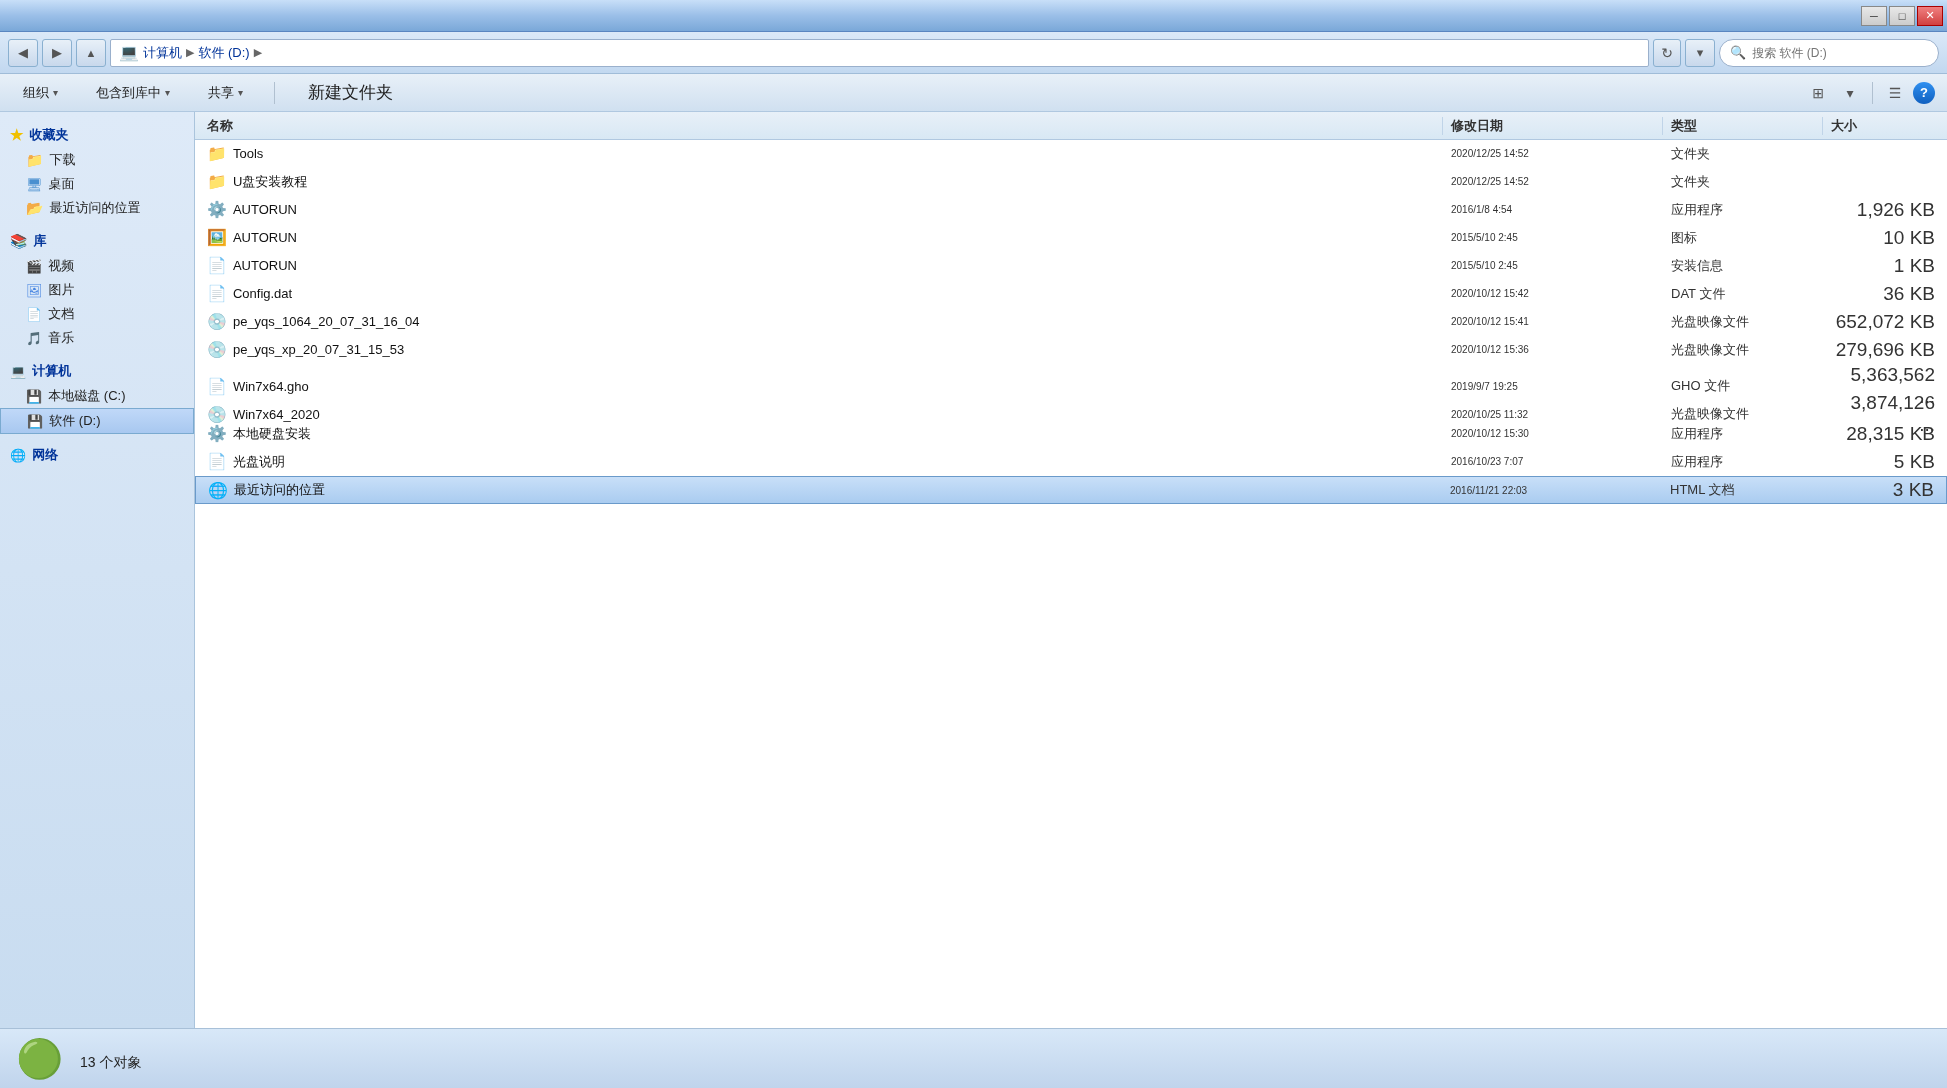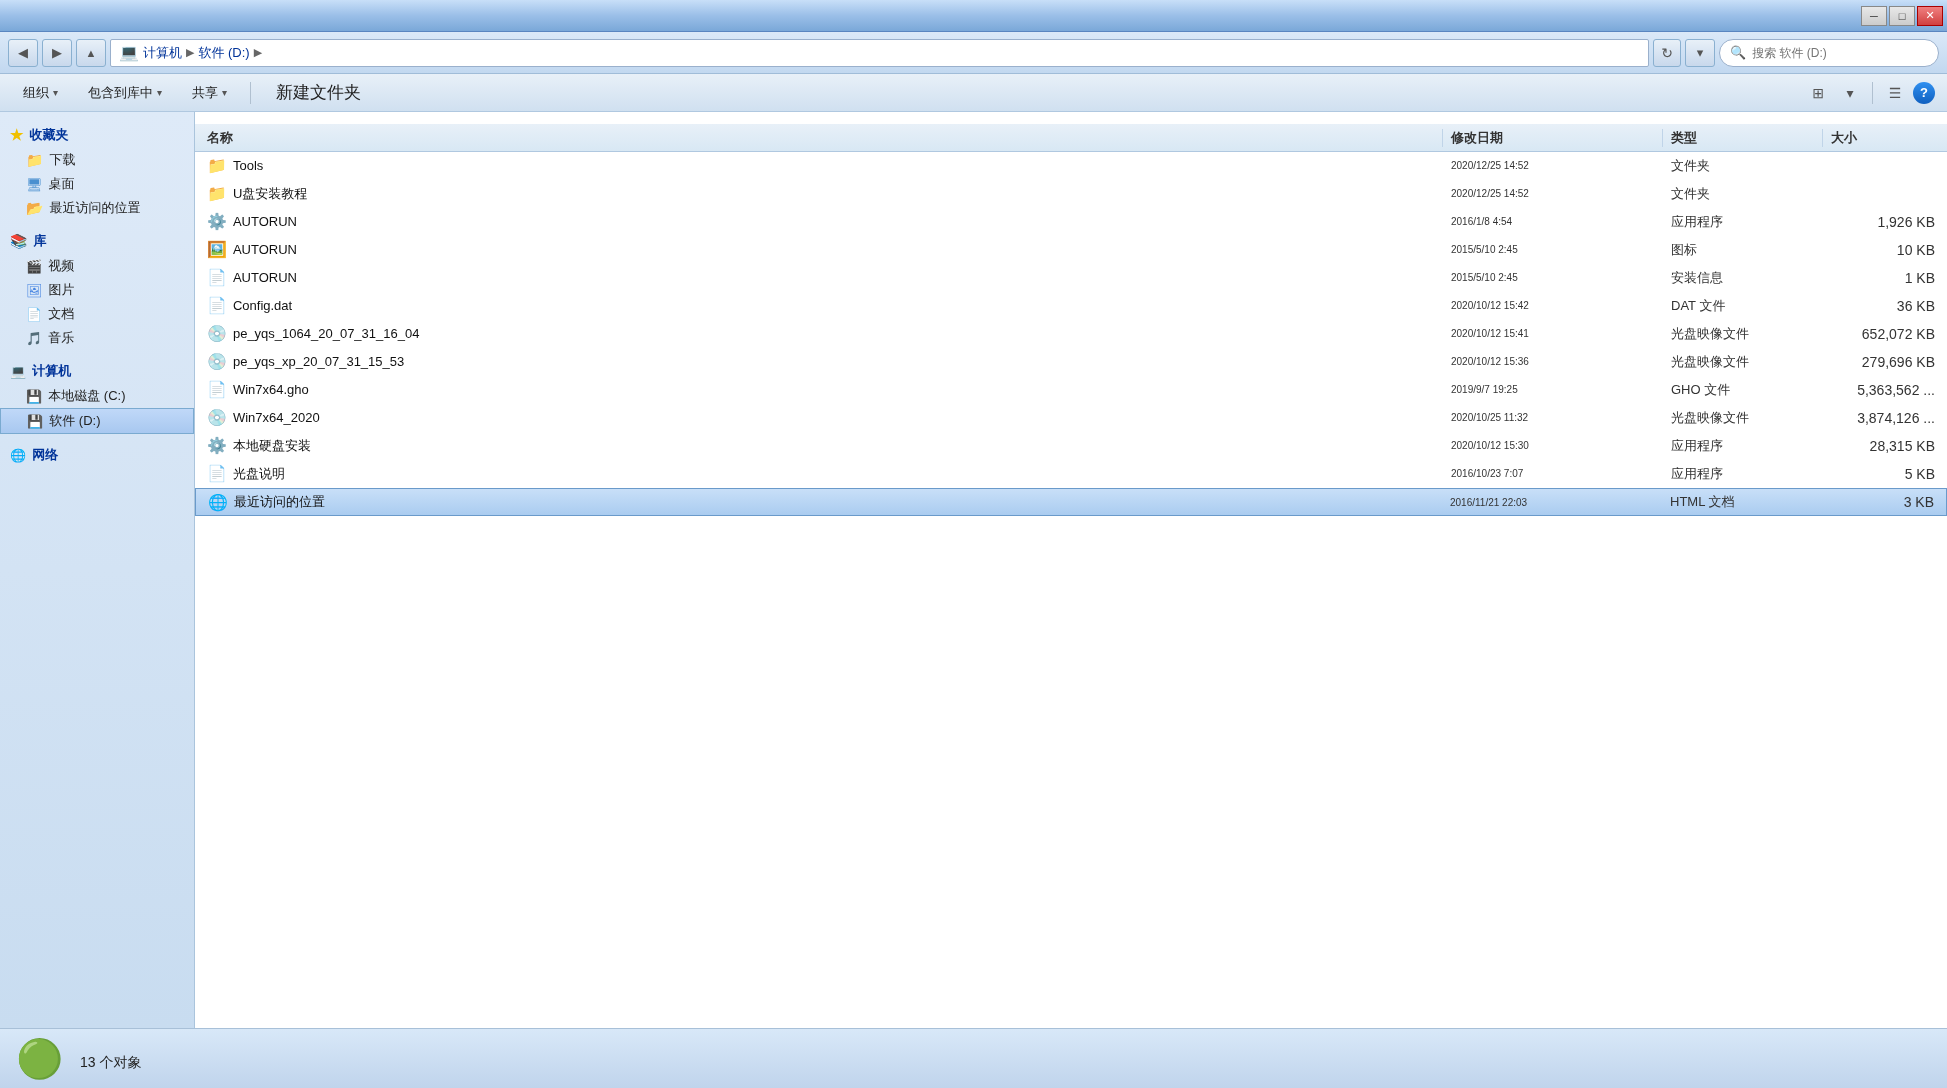--- a/index.html
+++ b/index.html
@@ -112,21 +112,21 @@
     }
     .search-icon { color: #888; font-size: 13px; }
 
     
     .toolbar {
       background: linear-gradient(to bottom, #e8f0f8 0%, #d0e0f0 100%);
       height: 38px;
       display: flex;
       align-items: center;
       padding: 0 12px;
-      gap: 8px;
+      gap: 16px;
       border-bottom: 1px solid #b0c8e0;
     }
     .tool-btn {
       height: 28px;
       padding: 0 10px;
       background: transparent;
       border: 1px solid transparent;
       border-radius: 3px;
       cursor: pointer;
       display: flex;
@@ -227,21 +227,20 @@
     .icon-doc { color: #5080d0; font-size: 13px; }
     .icon-music { color: #e06040; font-size: 13px; }
     .icon-computer { color: #4a90d0; font-size: 13px; }
 
     
     .file-area {
       flex: 1;
       display: flex;
       flex-direction: column;
       overflow: hidden;
-      margin-top: 12px;
     }
     .column-header {
       display: grid;
       grid-template-columns: 1fr 220px 160px 120px;
       background: linear-gradient(to bottom, #e8f0f8, #d8e8f4);
       border-bottom: 1px solid #b0c8e0;
       height: 28px;
       align-items: center;
       padding: 0 4px;
     }
@@ -278,21 +277,21 @@
       gap: 6px;
       padding: 0 8px;
       font-size: 13px;
       color: #111;
       overflow: hidden;
       white-space: nowrap;
     }
     .file-icon { font-size: 16px; flex-shrink: 0; }
     .file-date { font-size: 10px; color: #333; padding: 0 8px; }
     .file-type { font-size: 13px; color: #333; padding: 0 8px; }
-    .file-size { font-size: 14px; color: #333; padding: 0 8px; text-align: right; }
+    .file-size { font-size: 19px; color: #333; padding: 0 8px; text-align: right; }
 
     
     .status-bar {
       height: 60px;
       background: linear-gradient(to bottom, #d8e8f8, #c0d4ec);
       border-top: 1px solid #a8c0d8;
       display: flex;
       align-items: center;
       padding: 0 16px;
       gap: 16px;

